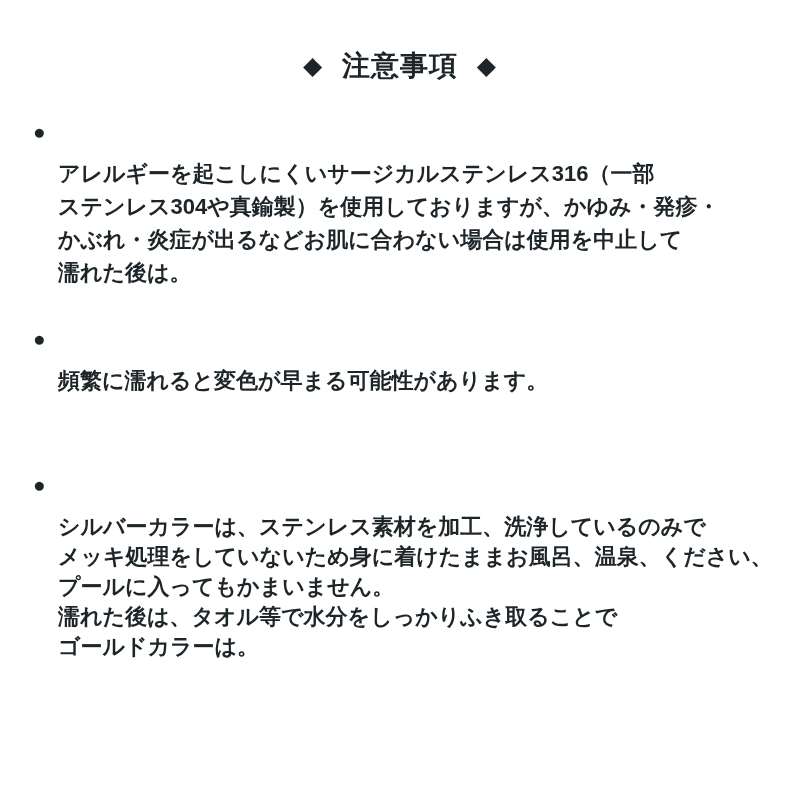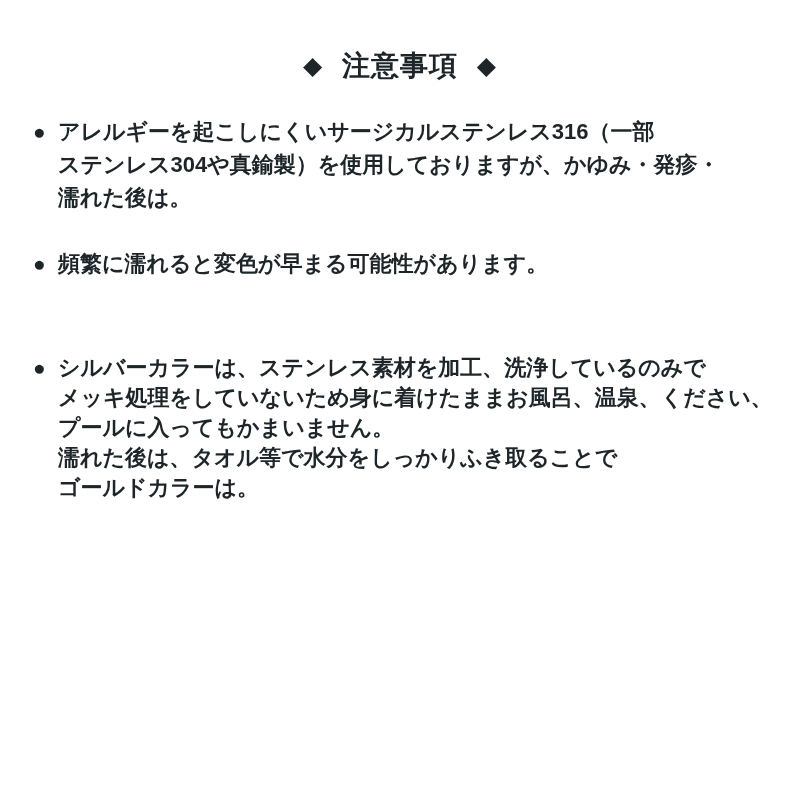--- a/index.html
+++ b/index.html
@@ -46,20 +46,21 @@
     padding-right: 10px;
   }
   .notice .bullet {
     flex: 0 0 25px;
     width: 25px;
     font-size: 21px;
   }
   .notice .lines {
     flex: 1 1 auto;
     min-width: 0;
+    margin-top: 42px;
   }
   .notice .line {
     font-size: 22px;
     white-space: nowrap;
     letter-spacing: 0;
   }
   .s1 { margin-top: 35px; line-height: 33px; }
   .s2 { margin-top: 35px; line-height: 30px; }
   .s3 { margin-top: 74px; line-height: 30px; }
 </style>
@@ -72,20 +73,21 @@
     <span class="diamond">◆</span>
     <span class="title-text">注意事項</span>
     <span class="diamond">◆</span>
   </h1>
 
   <section class="notice s1">
     <span class="bullet">●</span>
     <div class="lines">
       <div class="line">アレルギーを起こしにくいサージカルステンレス316（一部</div>
       <div class="line">ステンレス304や真鍮製）を使用しておりますが、かゆみ・発疹・</div>
+      <div class="line">かぶれ・炎症が出るなどお肌に合わない場合は使用を中止して</div>
       <div class="line">濡れた後は。</div>
     </div>
   </section>
 
   <section class="notice s2">
     <span class="bullet">●</span>
     <div class="lines">
       <div class="line">頻繁に濡れると変色が早まる可能性があります。</div>
     </div>
   </section>

